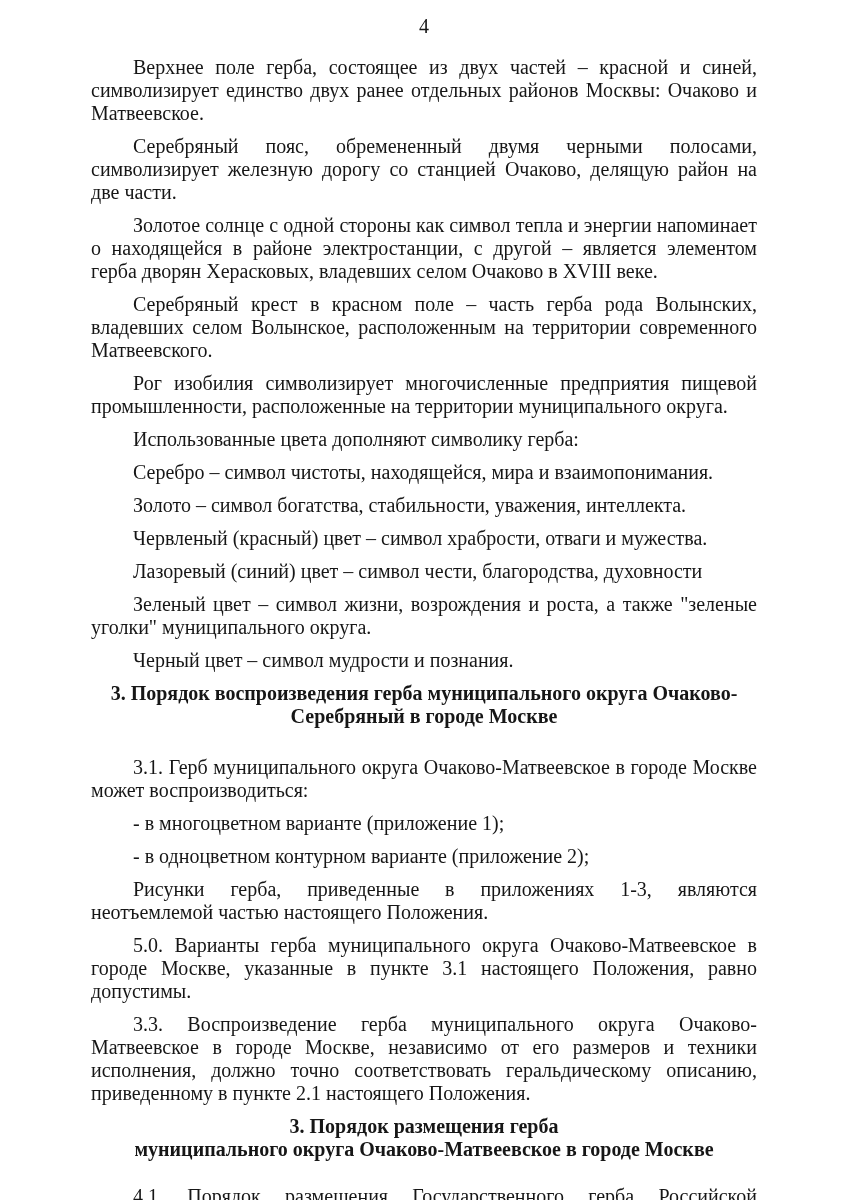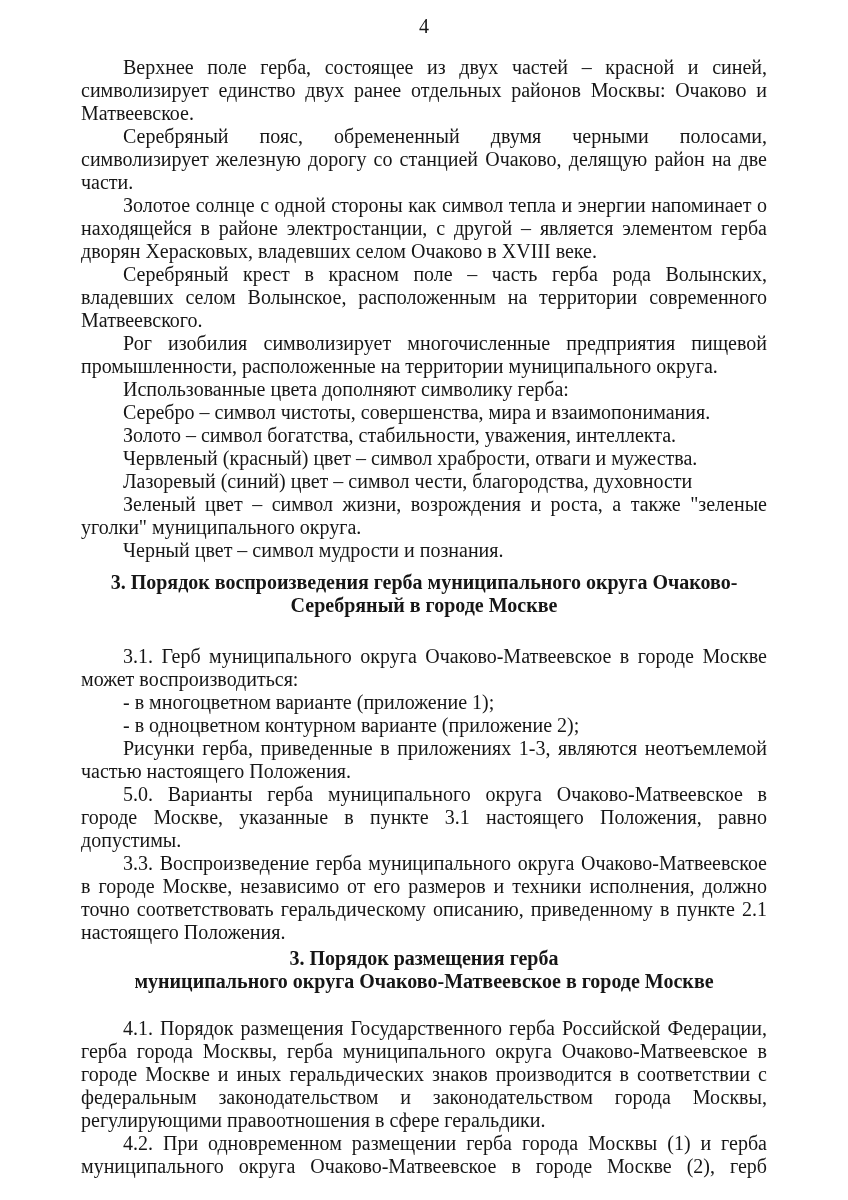--- a/index.html
+++ b/index.html
@@ -19,21 +19,21 @@
     line-height: 23px;
     box-sizing: border-box;
     padding: 15px 81px 0 81px;
     overflow: hidden;
   }
   .page-number {
     text-align: center;
     margin: 0 0 18px 0;
   }
   p.para {
-    margin: 0;
+    margin: 10px;
     text-indent: 42px;
     text-align: justify;
   }
   p.cut-line {
     text-align-last: justify;
   }
   h2.heading {
     font-size: 20px;
     line-height: 23px;
     font-weight: bold;
@@ -51,21 +51,21 @@
 <div class="page">
   <div class="page-number">4</div>
 
   <div>
     <p class="para">Верхнее поле герба, состоящее из двух частей – красной и синей, символизирует единство двух ранее отдельных районов Москвы: Очаково и Матвеевское.</p>
     <p class="para">Серебряный пояс, обремененный двумя черными полосами, символизирует железную дорогу со станцией Очаково, делящую район на две части.</p>
     <p class="para">Золотое солнце с одной стороны как символ тепла и энергии напоминает о находящейся в районе электростанции, с другой – является элементом герба дворян Херасковых, владевших селом Очаково в XVIII веке.</p>
     <p class="para">Серебряный крест в красном поле – часть герба рода Волынских, владевших селом Волынское, расположенным на территории современного Матвеевского.</p>
     <p class="para">Рог изобилия символизирует многочисленные предприятия пищевой промышленности, расположенные на территории муниципального округа.</p>
     <p class="para">Использованные цвета дополняют символику герба:</p>
-    <p class="para">Серебро – символ чистоты, совершенства, мира и взаимопонимания.</p>
+    <p class="para">Серебро – символ чистоты, находящейся, мира и взаимопонимания.</p>
     <p class="para">Золото – символ богатства, стабильности, уважения, интеллекта.</p>
     <p class="para">Червленый (красный) цвет – символ храбрости, отваги и мужества.</p>
     <p class="para">Лазоревый (синий) цвет – символ чести, благородства, духовности</p>
     <p class="para">Зеленый цвет – символ жизни, возрождения и роста, а также "зеленые уголки" муниципального округа.</p>
     <p class="para">Черный цвет – символ мудрости и познания.</p>
 
     <h2 class="heading"><span>3. Порядок воспроизведения герба муниципального округа Очаково-</span><br><span>Серебряный в городе Москве</span></h2>
 
     <p class="para">3.1. Герб муниципального округа Очаково-Матвеевское в городе Москве может воспроизводиться:</p>
     <p class="para">- в многоцветном варианте (приложение 1);</p>

